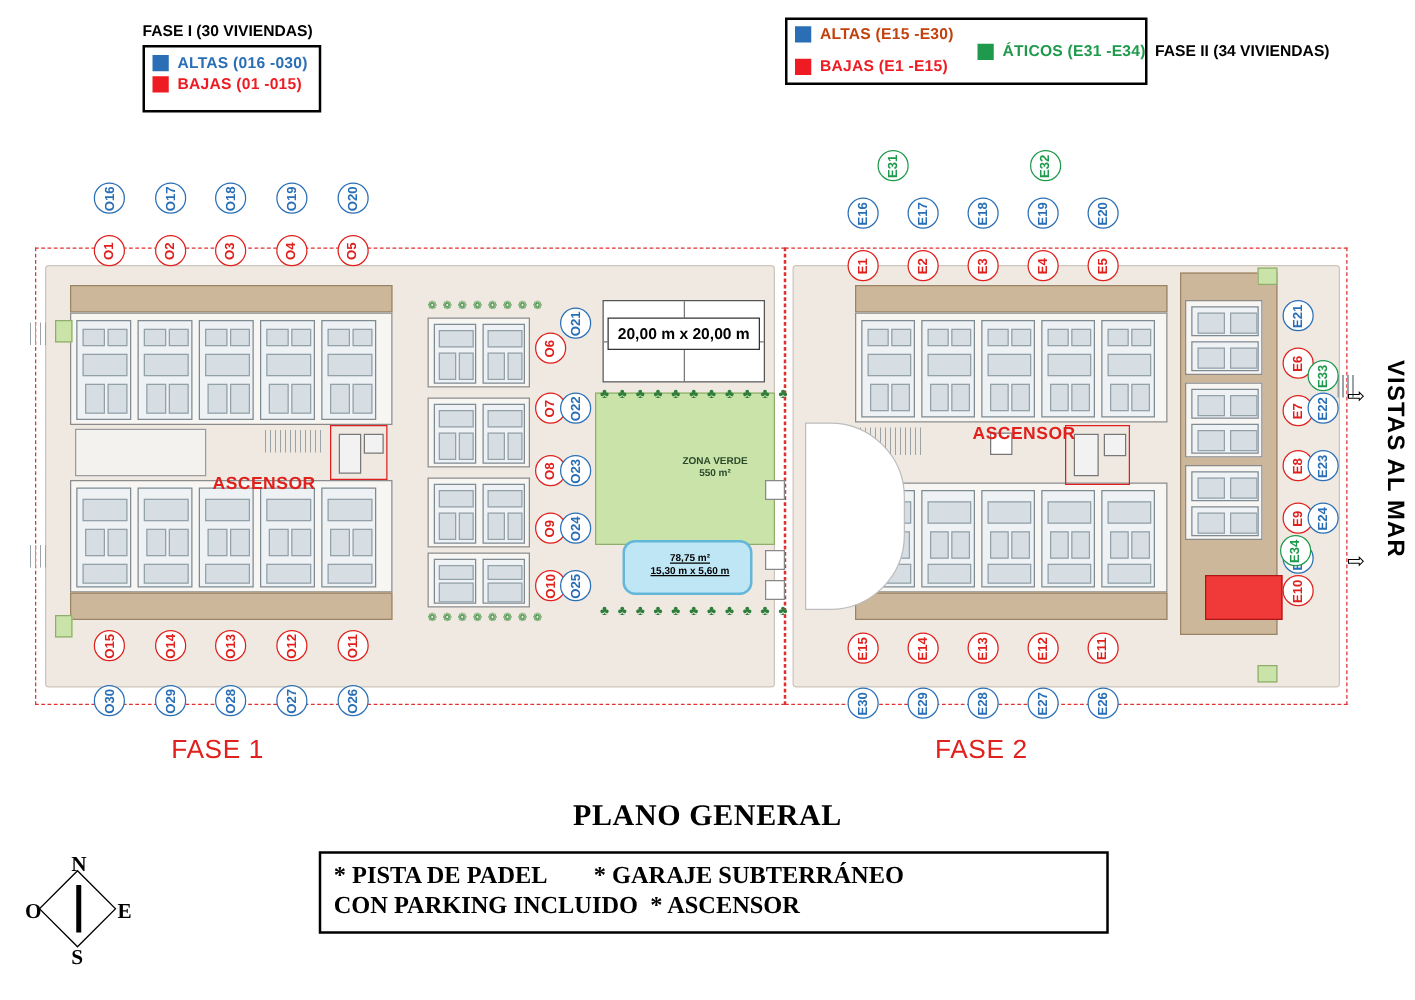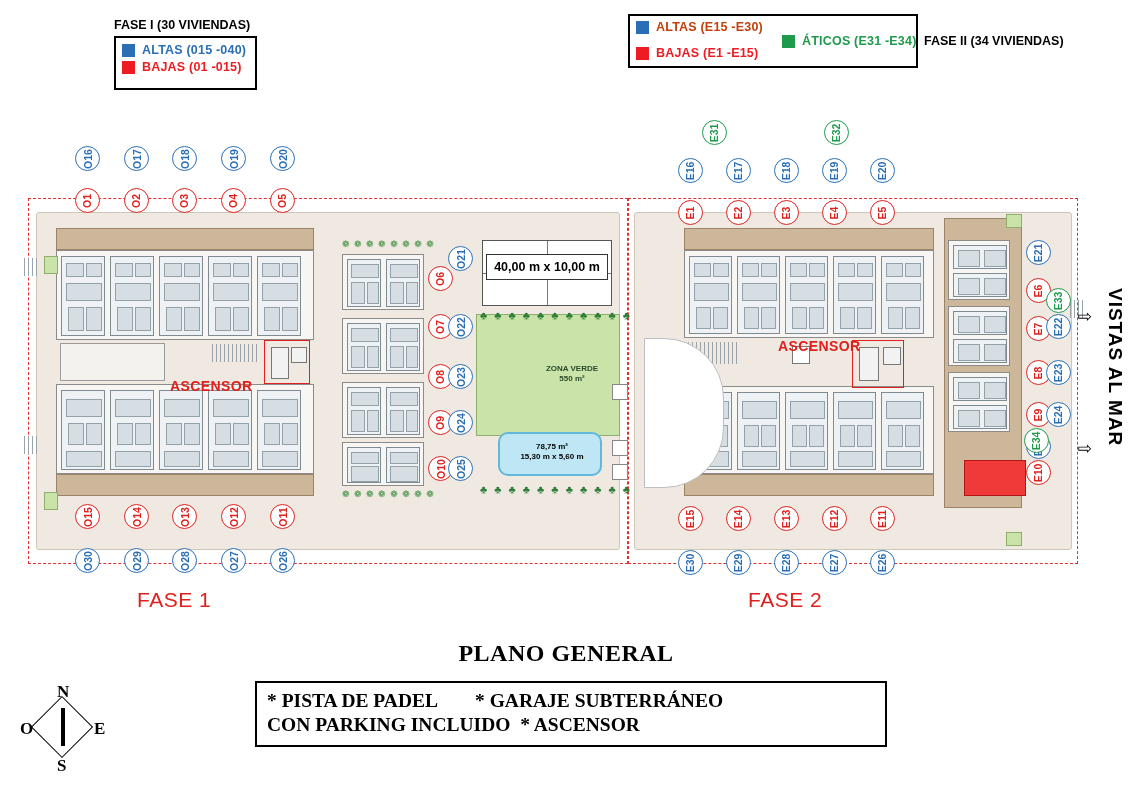--- a/index.html
+++ b/index.html
@@ -68,21 +68,21 @@
   .cmp-needle{position:absolute;left:43px;top:30px;width:3.5px;height:38px;background:#000;}
   .cmp-l{position:absolute;font-family:"Liberation Serif",serif;font-size:17px;font-weight:bold;}
 </style>
 </head>
 <body>
 
 <div class="lg-title" style="left:114px;top:18px;">FASE I (30 VIVIENDAS)</div>
 <div class="legend-box" style="left:114px;top:36px;width:143px;height:54px;">
   <div class="legend-row" style="margin-top:4px;">
     <span class="sw" style="background:#2a6fb5;"></span>
-    <span class="lg-txt" style="color:#2a6fb5;">ALTAS (015 -040)</span>
+    <span class="lg-txt" style="color:#2a6fb5;">ALTAS (016 -030)</span>
   </div>
   <div class="legend-row" style="margin-top:1px;">
     <span class="sw" style="background:#ee1c22;"></span>
     <span class="lg-txt" style="color:#ee1c22;">BAJAS (01 -015)</span>
   </div>
 </div>
 
 <div class="legend-box" style="left:628px;top:14px;width:290px;height:54px;">
   <div style="position:absolute;left:0;top:3px;" class="legend-row">
     <span class="sw" style="background:#2a6fb5;"></span>
@@ -232,31 +232,31 @@
     <div class="apt" style="left:43px;top:4px;width:34px;height:36px;">
         <i style="left:3px;top:4px;width:26px;height:10px;"></i>
         <i style="left:3px;top:18px;width:26px;height:14px;"></i>
       </div>
   </div>
 
   <div class="shrub" style="left:318px;top:52px;">❁ ❁ ❁ ❁ ❁ ❁ ❁ ❁</div>
   <div class="shrub" style="left:318px;top:302px;">❁ ❁ ❁ ❁ ❁ ❁ ❁ ❁</div>
 
   <div class="padel" style="left:458px;top:52px;width:130px;height:66px;"></div>
-  <div class="dim-box" style="left:462px;top:66px;width:122px;height:26px;">40,00 m x 10,00 m</div>
+  <div class="dim-box" style="left:462px;top:66px;width:122px;height:26px;">20,00 m x 20,00 m</div>
 
   <div class="green" style="left:452px;top:126px;width:144px;height:122px;"></div>
   <div class="trees" style="left:456px;top:122px;">♣ ♣ ♣ ♣ ♣ ♣ ♣ ♣ ♣ ♣ ♣</div>
   <div class="note" style="left:498px;top:176px;width:100px;color:#2b4a2b;">
     <span>ZONA VERDE</span><br>
     <span>550 m²</span>
   </div>
 
   <div class="pool" style="left:474px;top:244px;width:104px;height:44px;"></div>
-  <div class="note" style="left:482px;top:254px;width:92px;">
+  <div class="note" style="left:482px;top:254px;width:92px;text-decoration:underline;">
     <span>78,75 m²</span><br>
     <span>15,30 m x 5,60 m</span>
   </div>
   <div class="trees" style="left:456px;top:296px;">♣ ♣ ♣ ♣ ♣ ♣ ♣ ♣ ♣ ♣ ♣</div>
 
   <div style="position:absolute;left:588px;top:196px;width:14px;height:14px;border:1px solid #888;background:#fff;"></div>
   <div style="position:absolute;left:588px;top:252px;width:14px;height:14px;border:1px solid #888;background:#fff;"></div>
   <div style="position:absolute;left:588px;top:276px;width:14px;height:14px;border:1px solid #888;background:#fff;"></div>
 
   <div class="terr" style="left:660px;top:40px;width:250px;height:22px;"></div>

